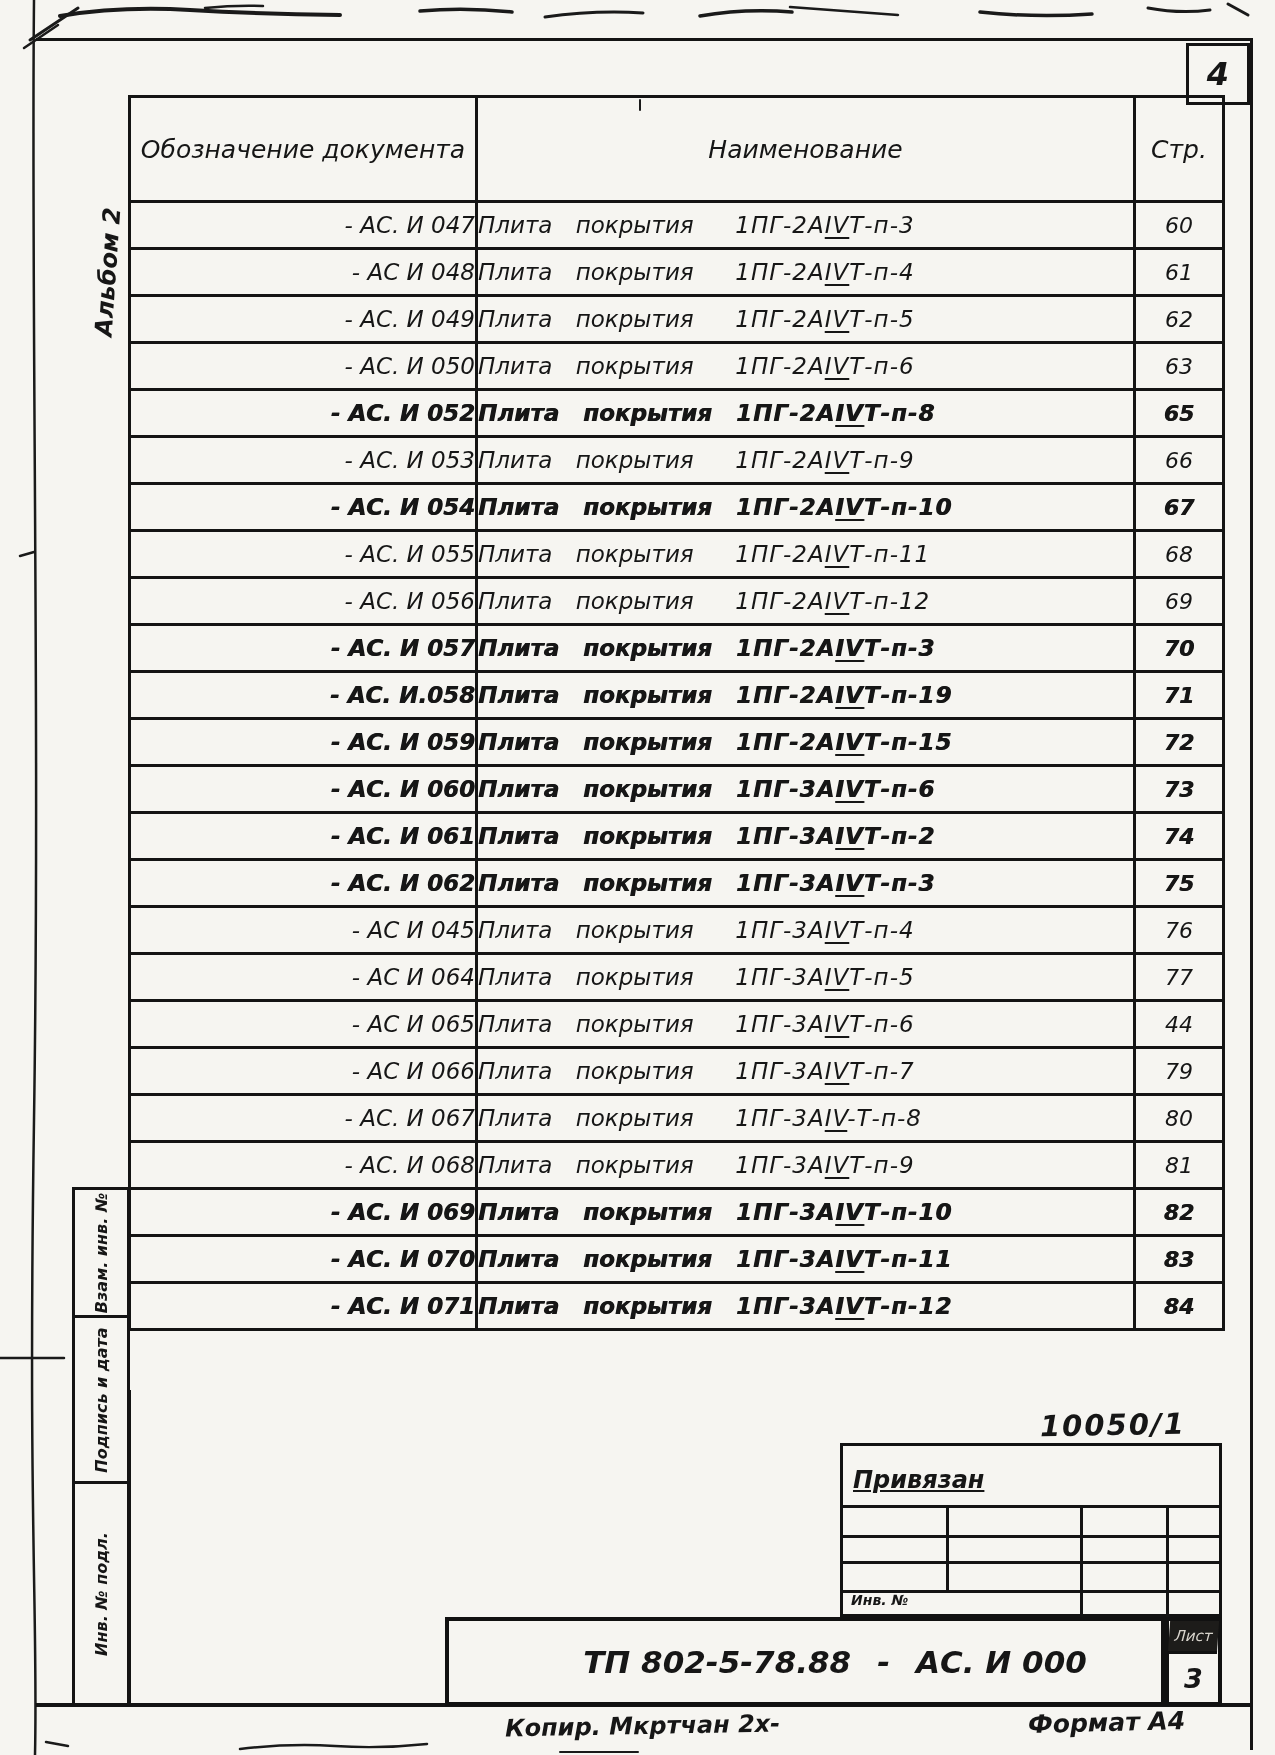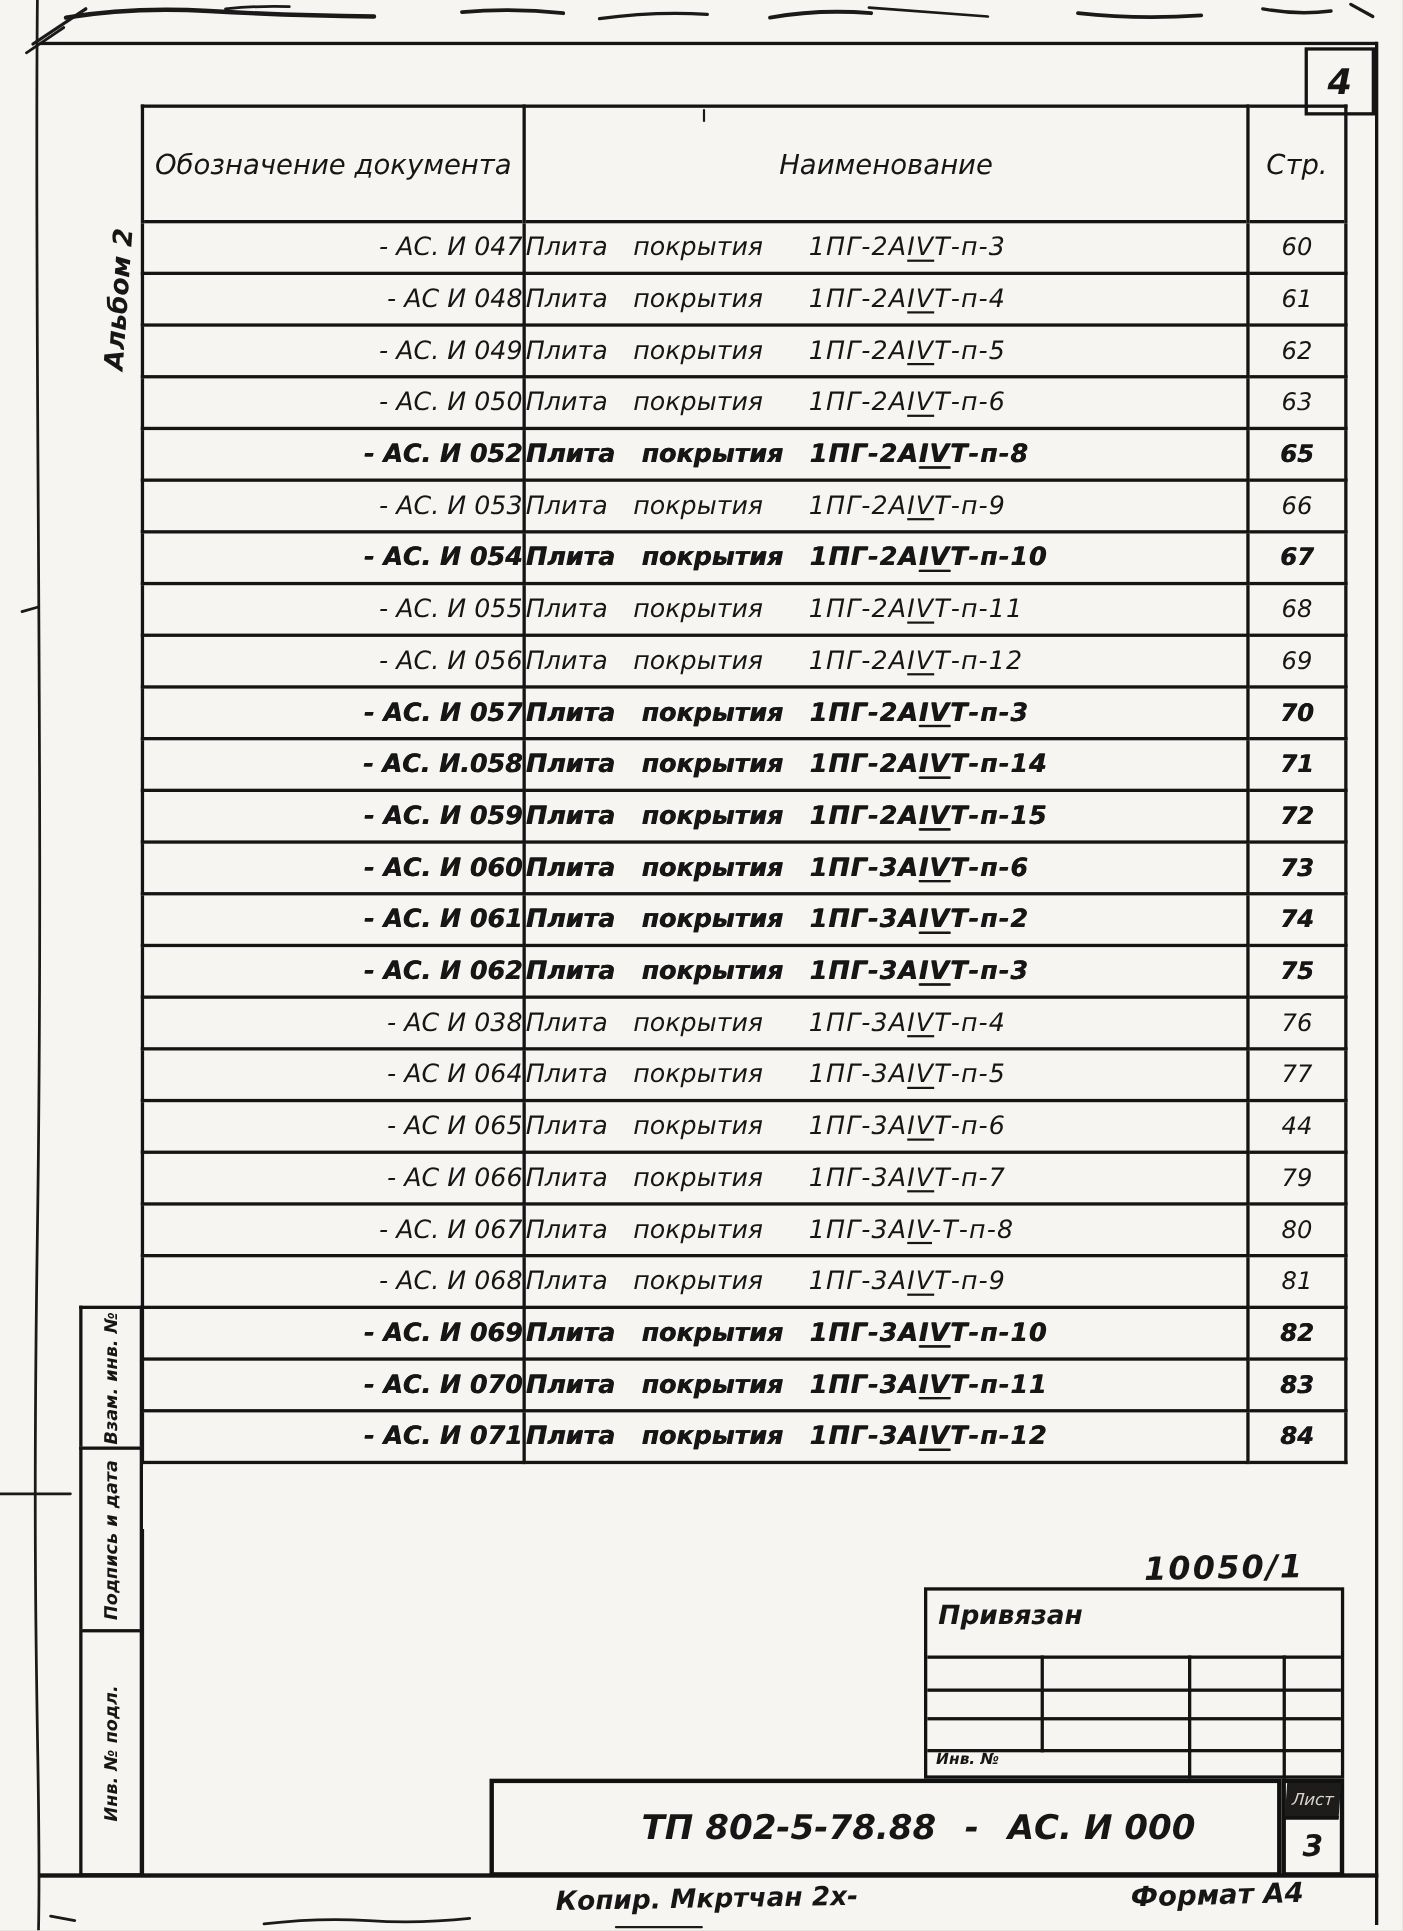--- a/index.html
+++ b/index.html
@@ -53,21 +53,21 @@
   }
   
   .refnum{
     position:absolute;left:1040px;top:1408px;font-size:29px;font-weight:bold;
     letter-spacing:2px;transform:rotate(-1deg);
   }
   .attach-box{
     position:absolute;left:840px;top:1443px;width:382px;height:174px;
     border:3.5px solid #121212;box-sizing:border-box;
   }
-  .attach-label{position:absolute;left:10px;top:8px;font-size:24px;font-weight:bold;}
+  .attach-label{position:absolute;left:10px;top:20px;font-size:24px;font-weight:bold;text-decoration:underline;}
   .inv-label{position:absolute;left:8px;top:146px;font-size:14px;font-weight:bold;}
   .main-bar{
     position:absolute;left:445px;top:1617px;width:720px;height:89px;
     border:4px solid #111;box-sizing:border-box;
     display:flex;align-items:center;justify-content:center;gap:26px;
     font-size:31px;font-weight:bold;padding-left:60px;box-sizing:border-box;
   }
   .sheet-cells{
     position:absolute;left:1165px;top:1617px;width:57px;height:89px;
     border:4px solid #111;box-sizing:border-box;display:flex;flex-direction:column;
@@ -213,21 +213,21 @@
       <td class="c-name">
         <span class="nprefix">Плита покрытия</span>
         <span class="ntype"><span>1ПГ-2А</span><span class="roman">IV</span><span>Т-п-3</span></span>
       </td>
       <td class="c-page">70</td>
     </tr>
         <tr class="heavy">
       <td class="c-code">- АС. И.058</td>
       <td class="c-name">
         <span class="nprefix">Плита покрытия</span>
-        <span class="ntype"><span>1ПГ-2А</span><span class="roman">IV</span><span>Т-п-14</span></span>
+        <span class="ntype"><span>1ПГ-2А</span><span class="roman">IV</span><span>Т-п-19</span></span>
       </td>
       <td class="c-page">71</td>
     </tr>
         <tr class="heavy">
       <td class="c-code">- АС. И 059</td>
       <td class="c-name">
         <span class="nprefix">Плита покрытия</span>
         <span class="ntype"><span>1ПГ-2А</span><span class="roman">IV</span><span>Т-п-15</span></span>
       </td>
       <td class="c-page">72</td>
@@ -250,21 +250,21 @@
     </tr>
         <tr class="heavy">
       <td class="c-code">- АС. И 062</td>
       <td class="c-name">
         <span class="nprefix">Плита покрытия</span>
         <span class="ntype"><span>1ПГ-3А</span><span class="roman">IV</span><span>Т-п-3</span></span>
       </td>
       <td class="c-page">75</td>
     </tr>
         <tr>
-      <td class="c-code">- АС И 038</td>
+      <td class="c-code">- АС И 045</td>
       <td class="c-name">
         <span class="nprefix">Плита покрытия</span>
         <span class="ntype"><span>1ПГ-3А</span><span class="roman">IV</span><span>Т-п-4</span></span>
       </td>
       <td class="c-page">76</td>
     </tr>
         <tr>
       <td class="c-code">- АС И 064</td>
       <td class="c-name">
         <span class="nprefix">Плита покрытия</span>

